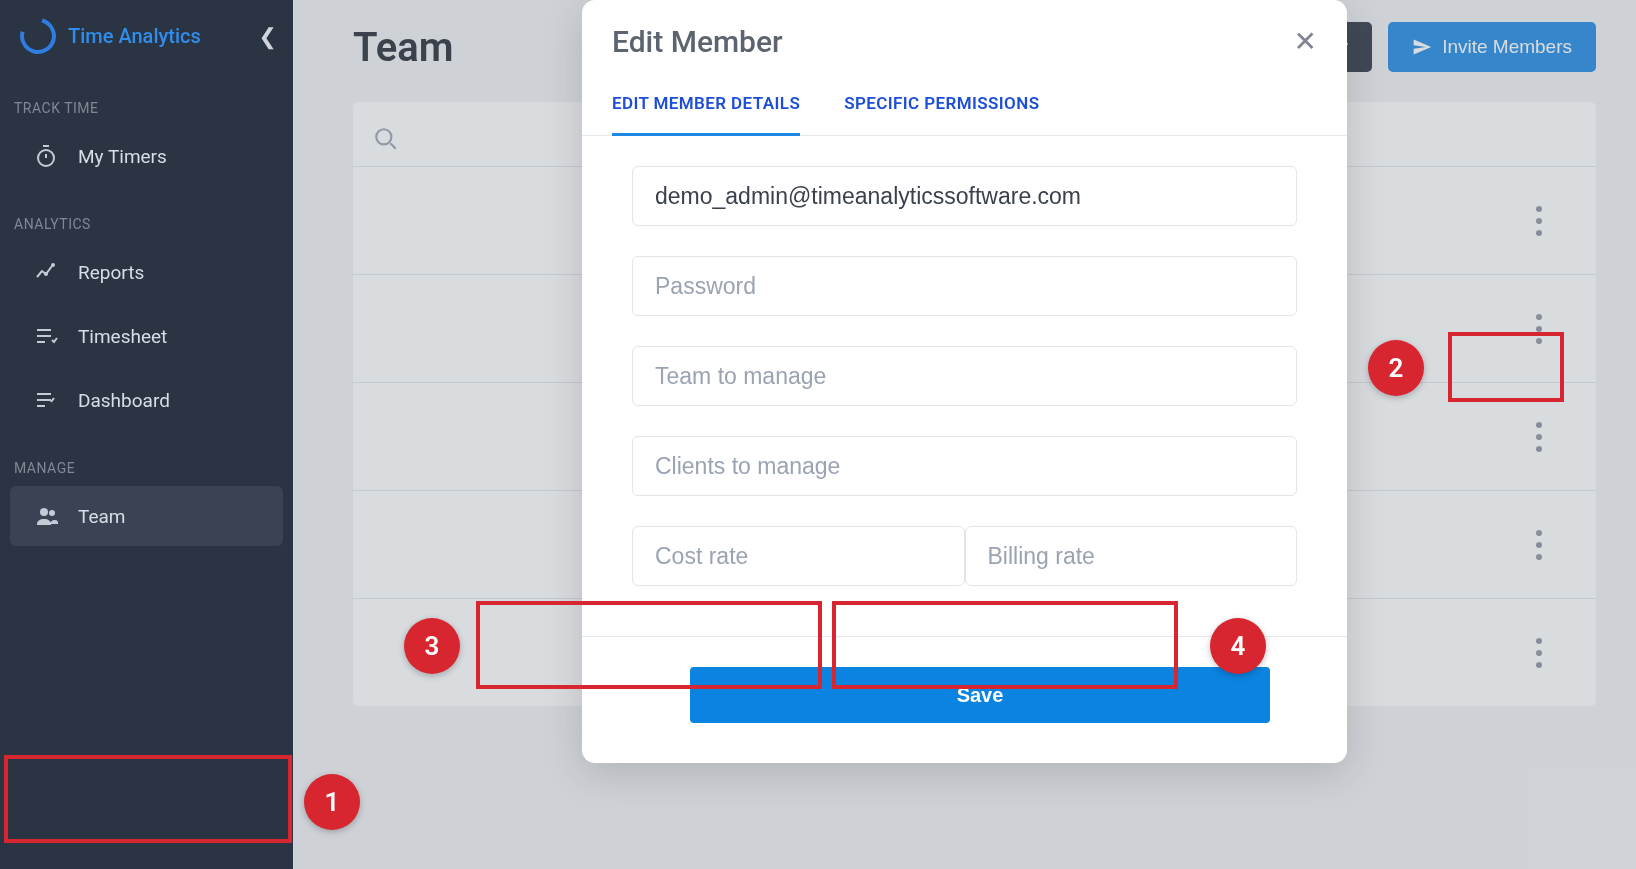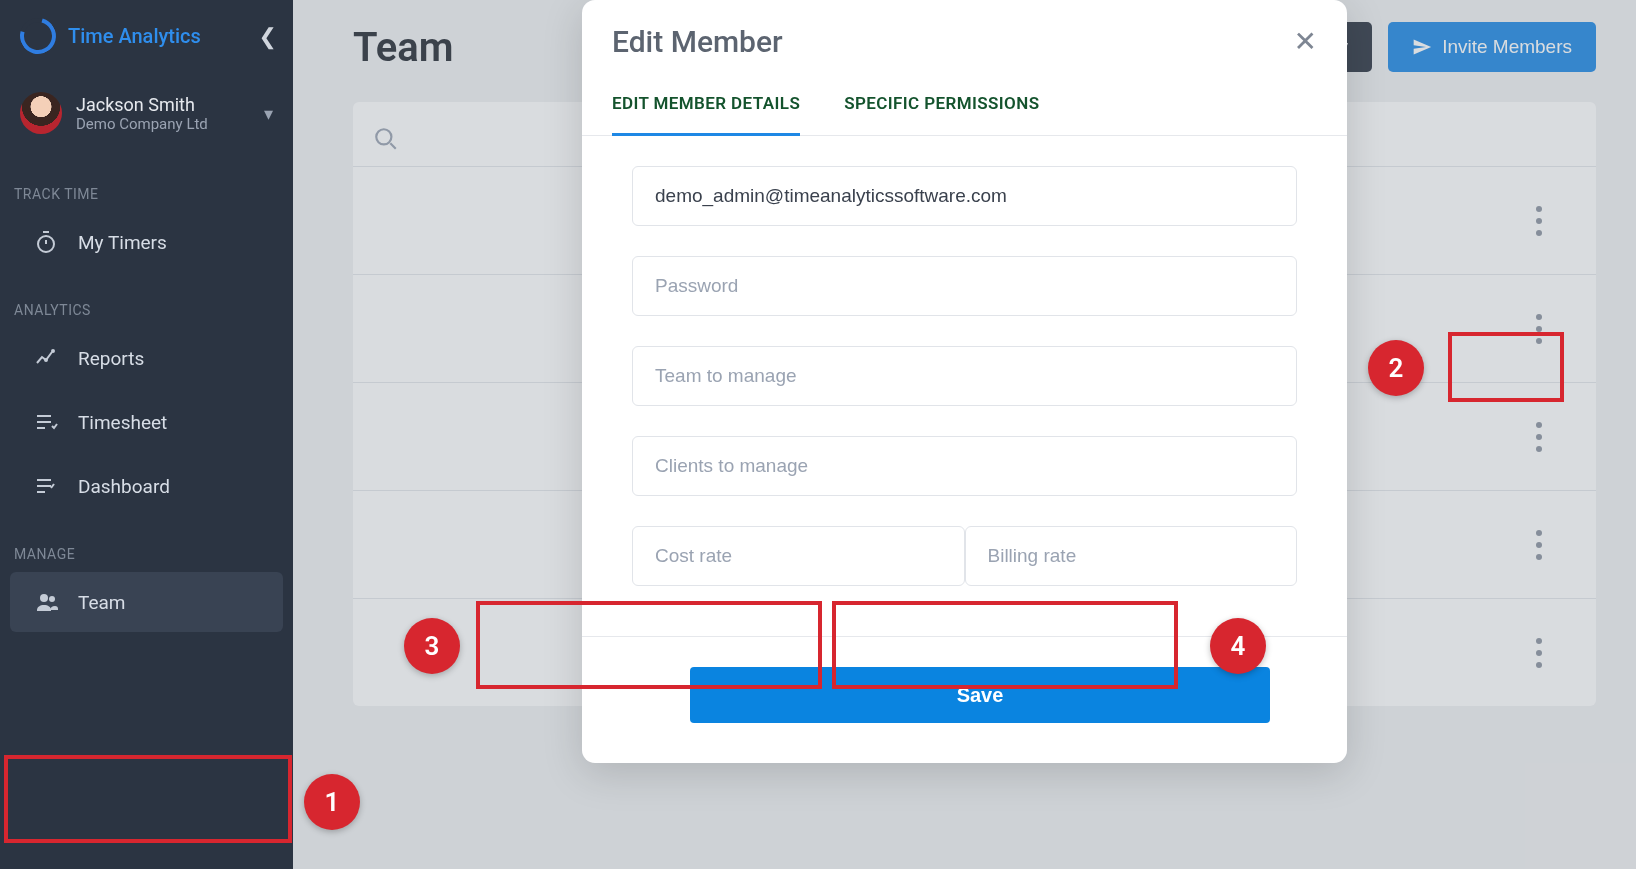--- a/index.html
+++ b/index.html
@@ -192,39 +192,39 @@
   }
   .modal-tabs {
     display: flex;
     gap: 44px;
     padding: 24px 30px 0 30px;
     border-bottom: 1px solid #e6e8ec;
   }
   .modal-tab {
     font-size: 17px;
     letter-spacing: 0.4px;
-    color: #14532d;
+    color: #1d4ed8;
     padding-bottom: 20px;
     cursor: pointer;
     font-weight: 600;
   }
   .modal-tab.active {
     border-bottom: 3px solid #1e88e5;
     margin-bottom: -1px;
   }
   .modal-body {
     padding: 30px 50px 10px 50px;
   }
   .field {
     width: 100%;
     height: 60px;
     border: 1px solid #e1e4e9;
     border-radius: 6px;
     padding: 0 22px;
-    font-size: 19px;
+    font-size: 23px;
     color: #3a414d;
     margin-bottom: 30px;
     background: #fff;
   }
   .field::placeholder { color: #9aa3b2; }
   .field-row { display: flex; }
   .field-row .field { flex: 1; margin-bottom: 20px; }
   .modal-footer {
     border-top: 1px solid #e6e8ec;
     padding: 30px 77px 40px 50px;
@@ -271,28 +271,20 @@
 
 <div class="app">
 
   <aside class="sidebar">
     <div class="sidebar-header">
       <div class="logo-circle"></div>
       <span class="brand">Time Analytics</span>
       <span class="collapse-btn">❮</span>
     </div>
 
-    <div class="user-block">
-      <div class="avatar"></div>
-      <div>
-        <div class="user-name">Jackson Smith</div>
-        <div class="user-company">Demo Company Ltd</div>
-      </div>
-      <span class="user-chevron">▾</span>
-    </div>
 
     <div class="section-label">TRACK TIME</div>
     <div class="nav-item">
       <span class="nav-icon">
         <svg width="24" height="24" viewBox="0 0 24 24" fill="none" stroke="currentColor" stroke-width="2">
             <circle cx="12" cy="14" r="8"></circle>
             <path d="M12 10v4"></path>
             <path d="M9 2h6"></path>
           </svg>
       </span>

